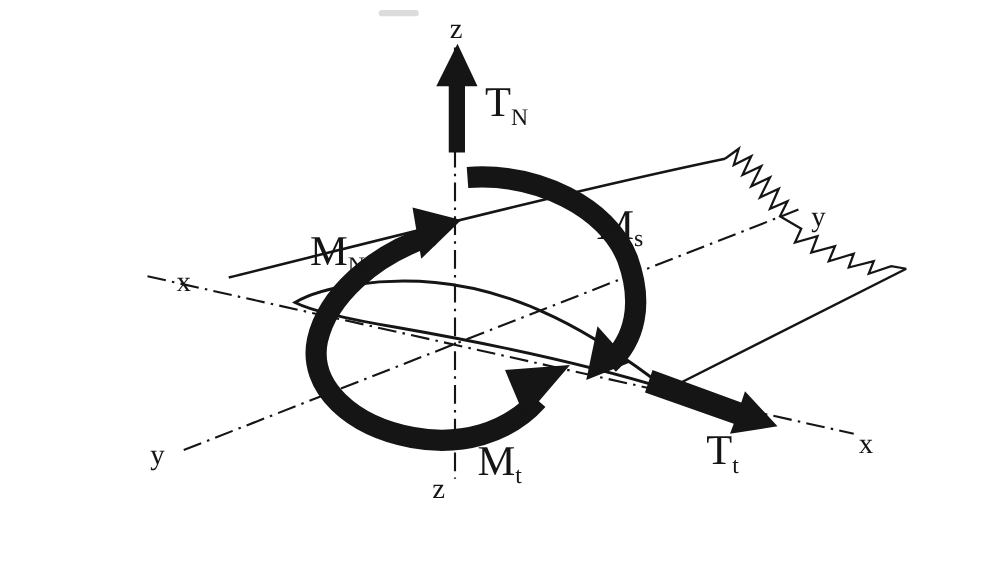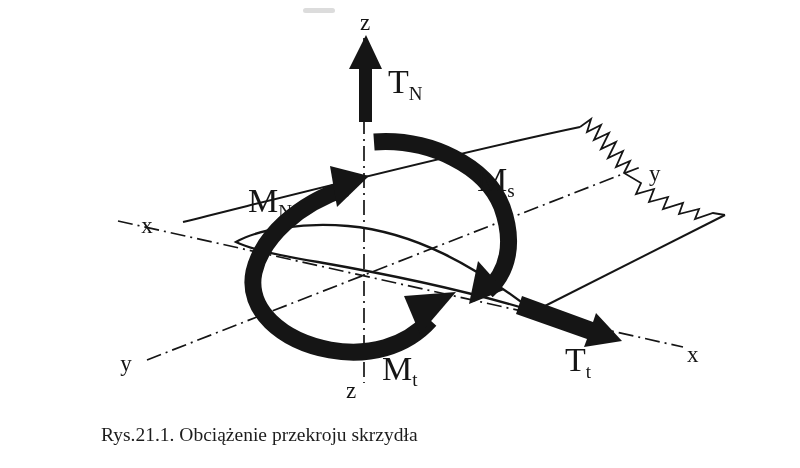--- a/index.html
+++ b/index.html
@@ -96,14 +96,13 @@
 
     <text class="vec" x="248" y="212"><tspan>M</tspan><tspan class="sub" dy="6">N</tspan></text>
 
     <text class="vec" x="477" y="191"><tspan>M</tspan><tspan class="sub" dy="6">s</tspan></text>
 
     <text class="vec" x="382" y="380"><tspan>M</tspan><tspan class="sub" dy="6">t</tspan></text>
 
     <text class="vec" x="565" y="371" font-size="36"><tspan>T</tspan><tspan class="sub" dy="7" font-size="20">t</tspan></text>
   </svg>
 
-  <div class="caption">Rys.21.1. Obciążenie przekroju skrzydła</div>
 </div>
 
 </body></html>

